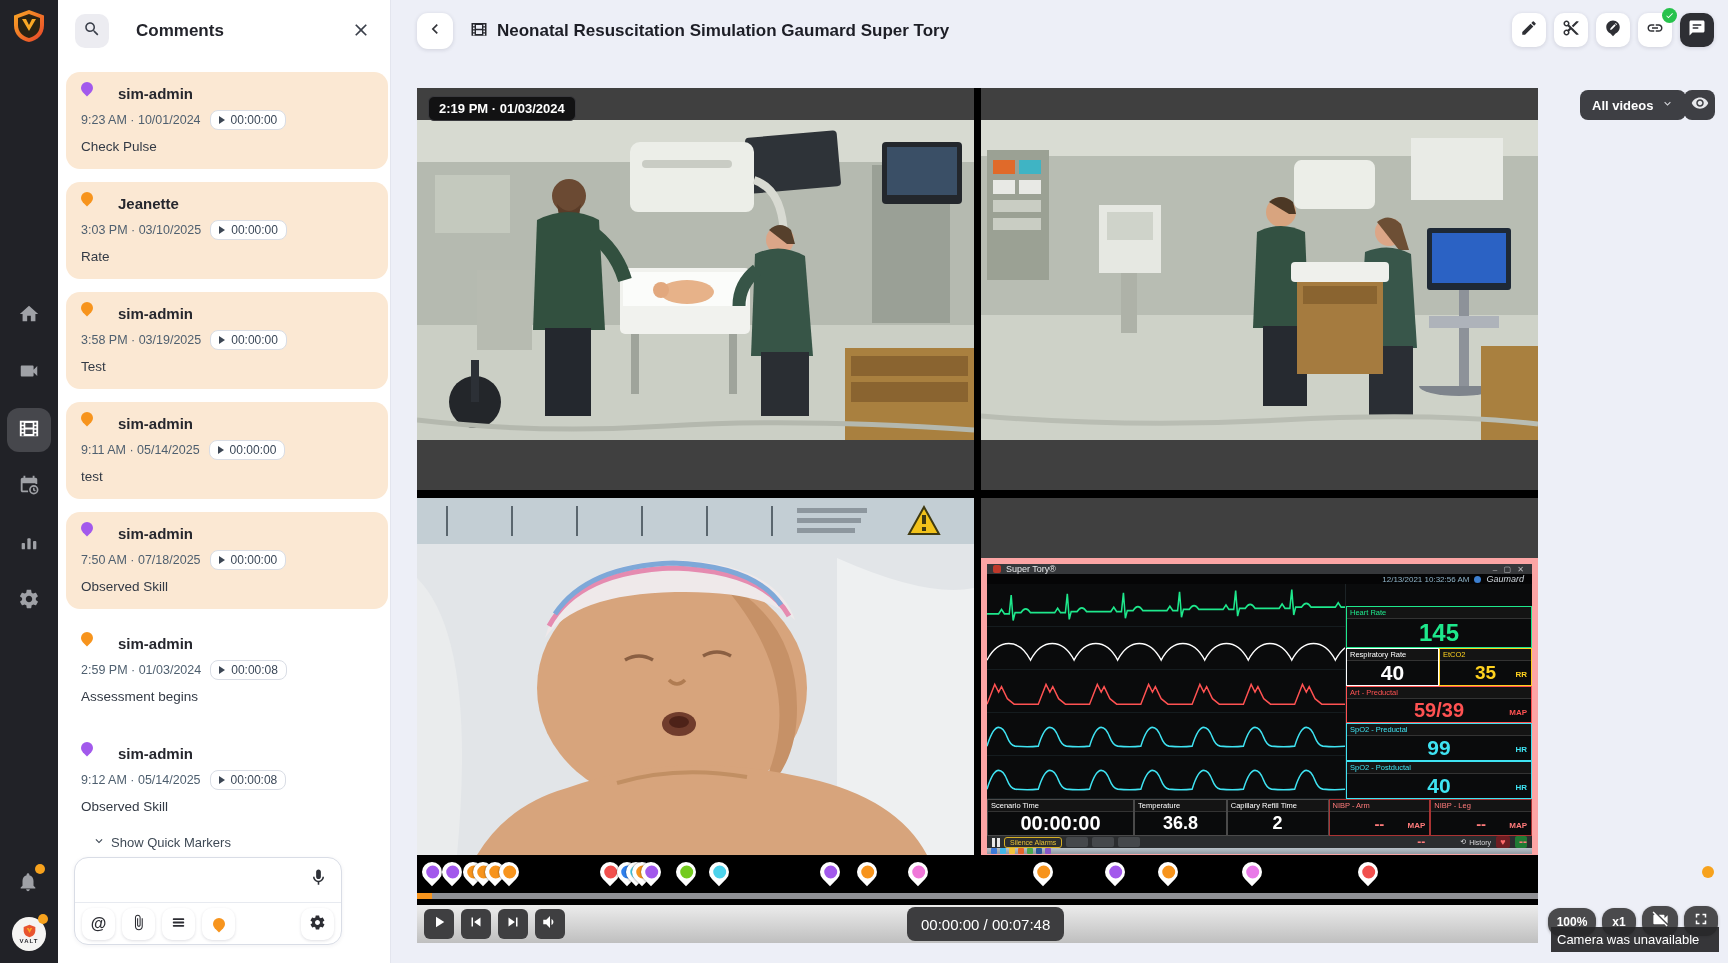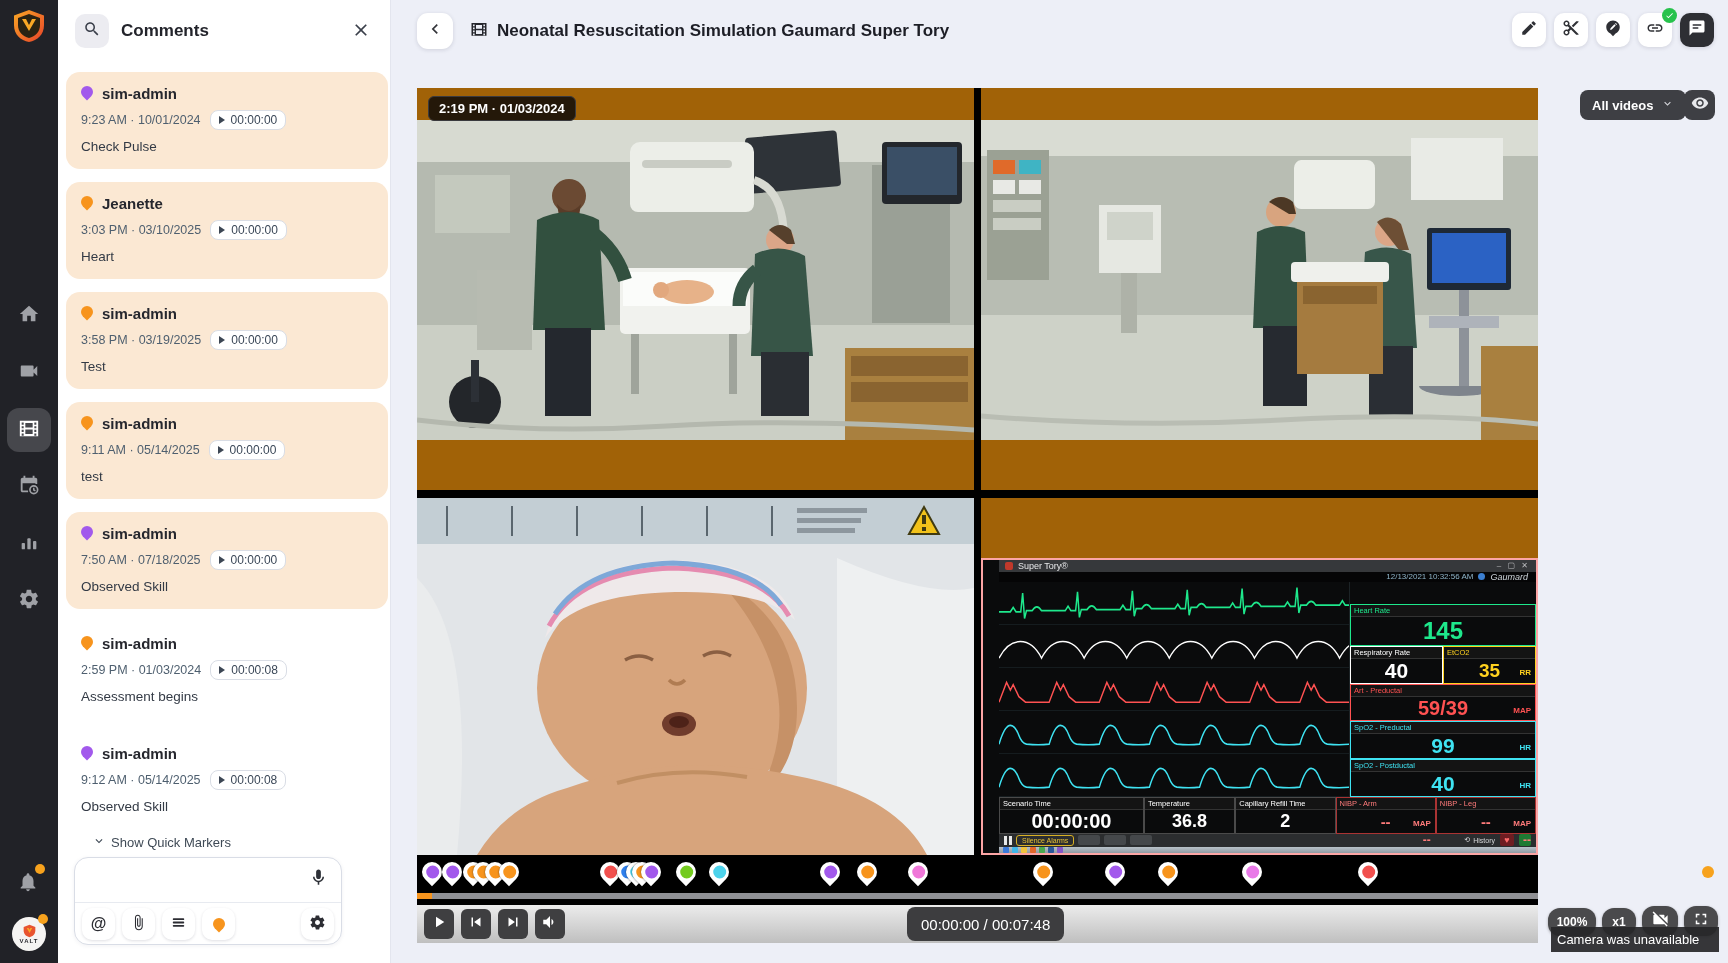--- a/index.html
+++ b/index.html
@@ -19,28 +19,28 @@
   .valt-badge { position:absolute; bottom:12px; left:12px; width:34px; height:34px; border-radius:50%; background:#f5f4f2; display:flex; flex-direction:column; align-items:center; justify-content:center; }
   .valt-badge svg { width:15px; height:14px; }
   .valt-badge .vtxt { font-size:6px; font-weight:bold; letter-spacing:1px; color:#2b2b30; }
   .valt-dot { position:absolute; right:-2px; top:-3px; width:10px; height:10px; border-radius:50%; background:#f7a21d; }
 
   
   .panel { position:absolute; left:58px; top:0; width:333px; height:963px; background:#ffffff; border-right:1px solid #e3e5ee; z-index:20; }
   .panel-head { position:relative; height:62px; }
   .search-btn { position:absolute; left:17px; top:14px; width:34px; height:34px; border-radius:10px; background:#ececf1; display:flex; align-items:center; justify-content:center; cursor:pointer; }
   .search-btn svg { width:18px; height:18px; fill:#3a3f4a; }
-  .panel-title { position:absolute; left:63px; top:21px; font-size:17px; font-weight:bold; color:#23242b; }
+  .panel-title { position:absolute; left:78px; top:21px; font-size:17px; font-weight:bold; color:#23242b; }
   .close-btn { position:absolute; right:17px; top:20px; width:22px; height:22px; cursor:pointer; }
   .close-btn svg { width:20px; height:20px; fill:#3a3f4a; }
 
   .cards { position:absolute; top:64px; left:0; right:0; bottom:140px; padding:8px 6px 0 8px; overflow:hidden; }
   .card { width:322px; border-radius:14px; padding:13px 15px 15px; margin-bottom:13px; background:#ffffff; cursor:pointer; }
   .card.hl { background:#fbe8d3; }
-  .card-row1 { display:flex; align-items:center; gap:9px; }
+  .card-row1 { display:flex; gap:25px; }
   .cpin { width:12px; height:12px; border-radius:50% 50% 50% 0; transform:rotate(-45deg); flex:0 0 auto; margin-top:-3px; }
   .cauthor { font-size:15px; font-weight:bold; color:#26272e; }
   .card-row2 { display:flex; align-items:center; gap:9px; margin-top:8px; }
   .cmeta { font-size:12.5px; color:#4e5f6f; }
   .cchip { display:inline-flex; align-items:center; gap:6px; background:#ffffff; border:1px solid #d9dde5; border-radius:8px; padding:2px 8px; font-size:12px; color:#3a4757; cursor:pointer; }
   .cchip .tri { width:0; height:0; border-top:4px solid transparent; border-bottom:4px solid transparent; border-left:6px solid #3c4654; }
   .card-row3 { margin-top:9px; font-size:13.5px; color:#333a45; }
 
   .quick-toggle { position:absolute; left:34px; bottom:112px; display:flex; align-items:center; gap:5px; font-size:13px; color:#3f4a56; cursor:pointer; }
   .quick-toggle svg { width:14px; height:14px; fill:#3f4a56; }
@@ -72,30 +72,30 @@
   .tbadge svg { width:9px; height:9px; fill:#fff; }
 
   
   .allvideos { position:absolute; left:1580px; top:90px; height:30px; border-radius:8px; background:#3e3f44; color:#fff; display:flex; align-items:center; gap:8px; padding:0 12px; font-size:13px; font-weight:bold; cursor:pointer; }
   .allvideos svg { width:13px; height:13px; fill:#d7d8dc; }
   .eye-btn { position:absolute; left:1684px; top:90px; width:31px; height:30px; border-radius:8px; background:#3e3f44; display:flex; align-items:center; justify-content:center; cursor:pointer; }
   .eye-btn svg { width:18px; height:18px; fill:#e8e9ec; }
 
   
   .stage { position:absolute; left:417px; top:88px; width:1121px; height:817px; background:#000; }
-  .tile { position:absolute; overflow:hidden; background:#a16207; cursor:pointer; }
+  .tile { position:absolute; overflow:hidden; background:#404040; cursor:pointer; }
   .tile svg.scene { position:absolute; left:0; width:100%; }
   .t1 { left:0; top:0; width:557px; height:402px; }
   .t2 { left:564px; top:0; width:557px; height:402px; }
   .t3 { left:0; top:410px; width:557px; height:357px; }
   .t4 { left:564px; top:410px; width:557px; height:357px; }
   .ts-badge { position:absolute; left:11px; top:8px; background:rgba(8,8,10,.82); border:1px solid #3a3a3e; color:#fff; font-size:13px; font-weight:bold; padding:4px 10px; border-radius:6px; z-index:3; }
 
   
-  .mon-win { position:absolute; left:0; right:0; top:60px; bottom:0; background:#0a0b0c; border:2px solid #fca5a5; display:flex; flex-direction:column;padding-left:16px; }
+  .mon-win { position:absolute; left:0; right:0; top:60px; bottom:0; background:#0a0b0c; border:6px solid #fca5a5; display:flex; flex-direction:column; }
   .mon-title { height:16px; background:#36383b; display:flex; align-items:center; padding:0 6px; gap:5px; }
   .mon-title .mt-ico { width:8px; height:8px; background:#c0392b; border-radius:2px; }
   .mon-title .mt-txt { font-size:9px; color:#e6e7e9; }
   .mon-title .mt-ctrl { margin-left:auto; font-size:8px; color:#b9babd; letter-spacing:2px; }
   .mon-info { height:15px; background:#050506; display:flex; align-items:center; justify-content:flex-end; gap:5px; padding:0 8px; }
   .mon-info .dt { font-size:8px; color:#8fb4c8; }
   .mon-info .gdot { width:7px; height:7px; border-radius:50%; background:#3c7fd0; }
   .mon-info .brand { font-size:9px; font-style:italic; color:#cfd6dc; }
   .mon-main { flex:1; display:flex; }
   .waves { flex:1; display:flex; flex-direction:column; border-right:1px solid #1c2326; }
@@ -254,21 +254,21 @@
           <span class="cpin" style="background: rgb(247, 148, 29);"></span>
           <span class="cauthor">Jeanette</span>
         </div>
       <div class="card-row2">
           <span class="cmeta">3:03 PM · 03/10/2025</span>
           <span class="cchip">
             <span class="tri"></span>
             <span>00:00:00</span>
           </span>
         </div>
-      <div class="card-row3">Heart</div>
+      <div class="card-row3">Rate</div>
     </div>
 
     <div class="card hl">
       <div class="card-row1">
           <span class="cpin" style="background: rgb(247, 148, 29);"></span>
           <span class="cauthor">sim-admin</span>
         </div>
       <div class="card-row2">
           <span class="cmeta">3:58 PM · 03/19/2025</span>
           <span class="cchip">

